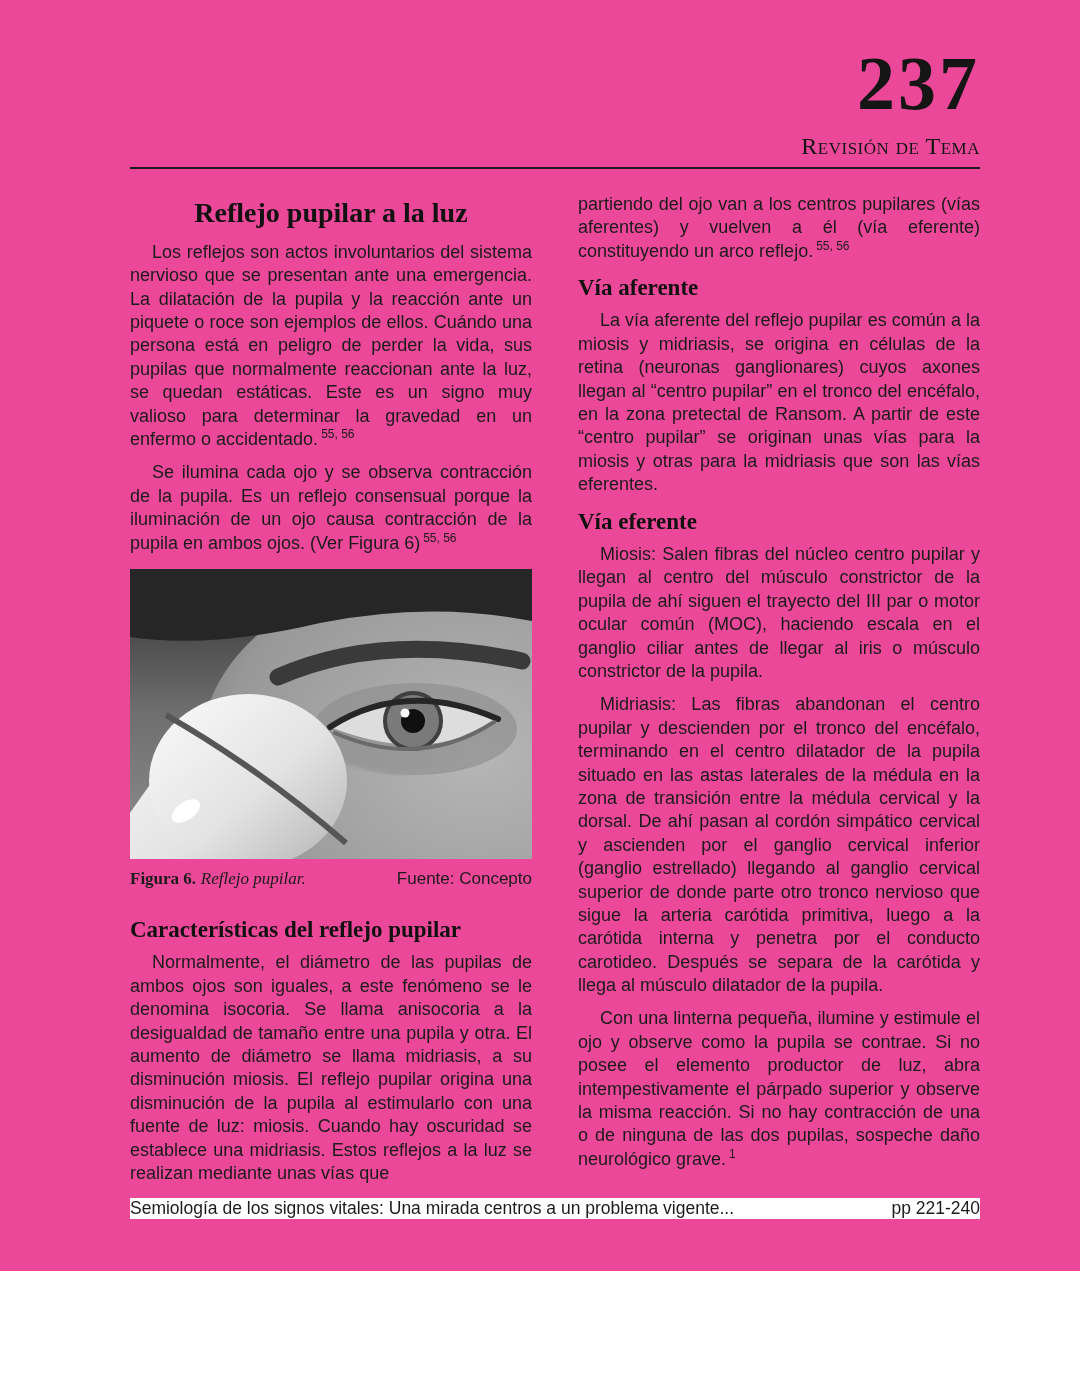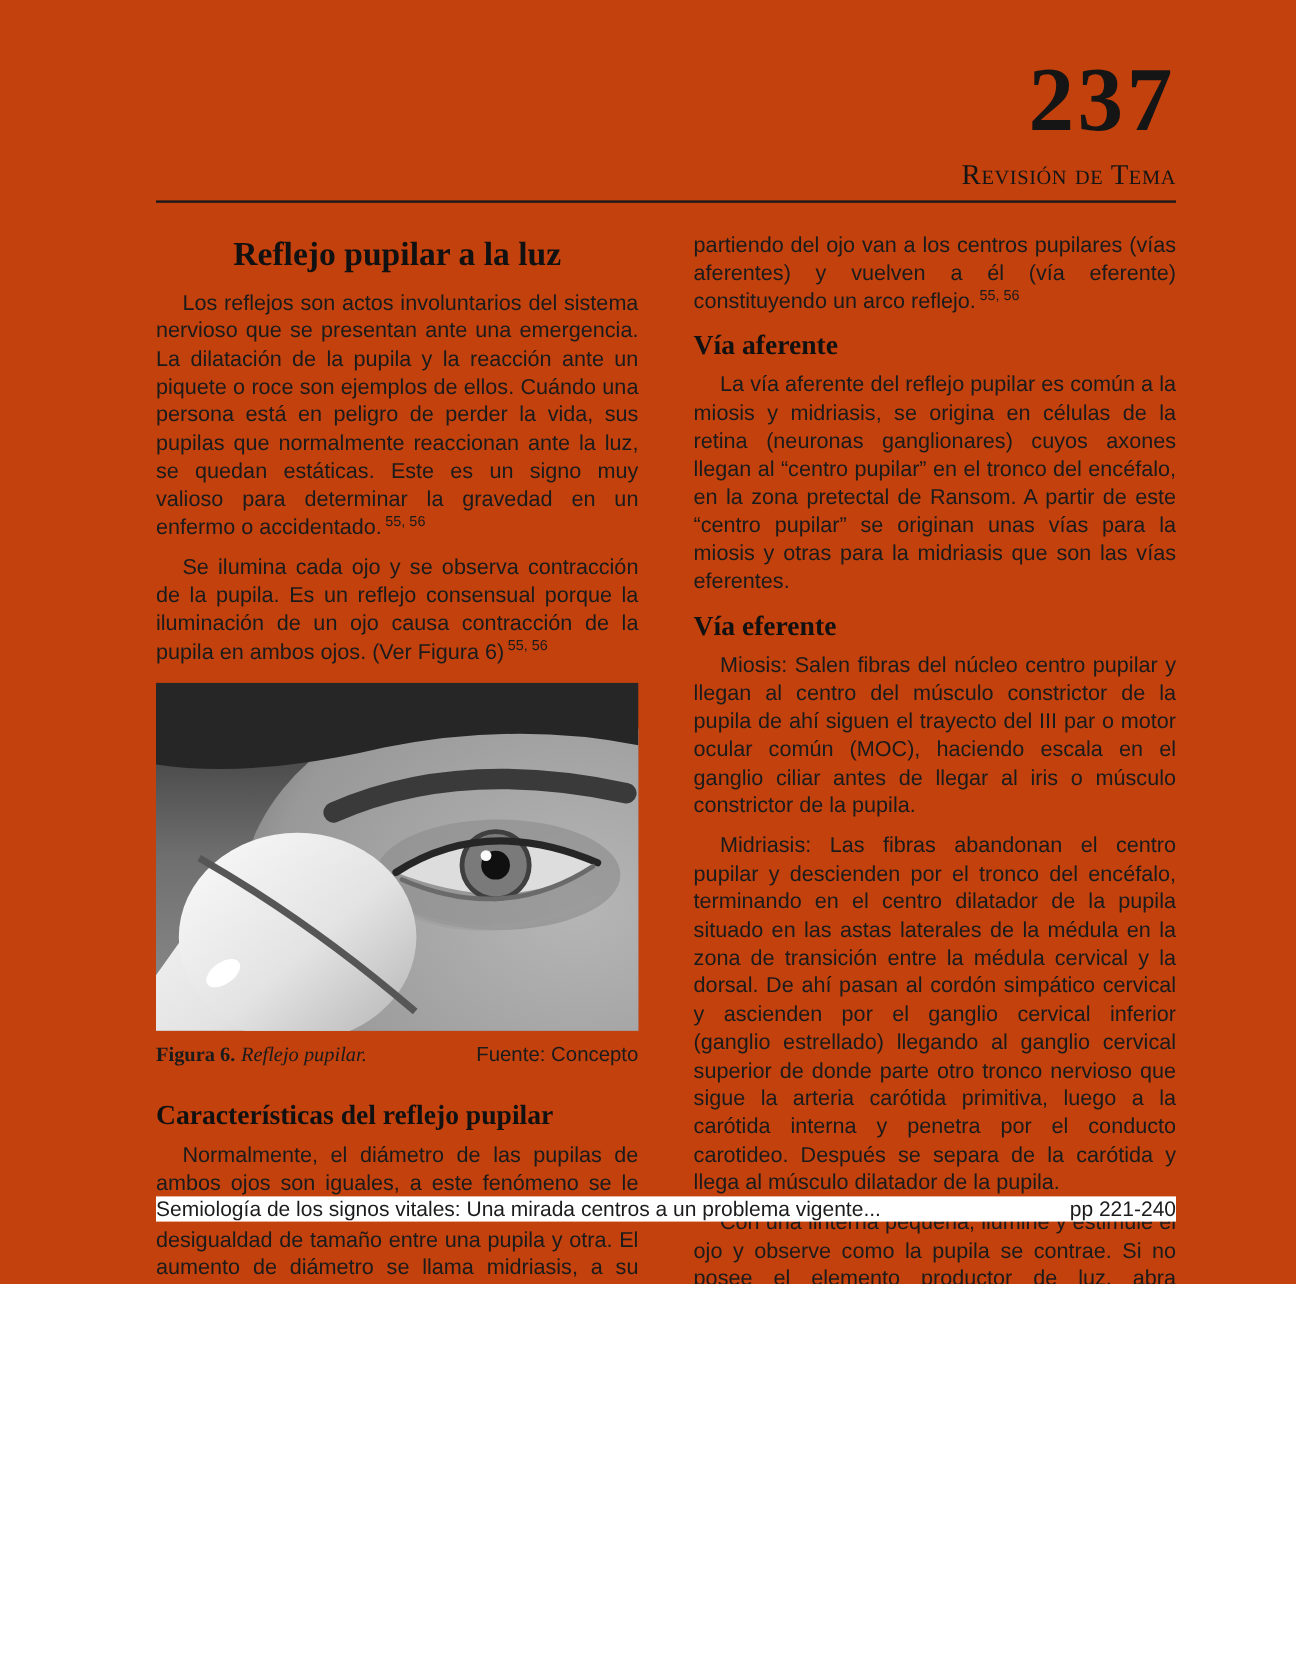--- a/index.html
+++ b/index.html
@@ -1,22 +1,22 @@
 <!DOCTYPE html>
 <html lang="es"><head>
 <meta charset="utf-8">
 <style>
   * { margin:0; padding:0; box-sizing:border-box; }
   html, body { background:#ffffff; }
   .page {
     position:relative;
     width:1080px;
-    height:1070px;
+    height:1271px;
     margin:0 auto;
-    background:#c2410c;
+    background:#ec4899;
     font-family:"Liberation Sans", sans-serif;
     color:#1b1b1b;
     padding:50px 100px 60px 130px;
     overflow:hidden;
   }
   
   .header { text-align:right; }
   .page-number {
     font-family:"Liberation Serif", serif;
     font-weight:700;

